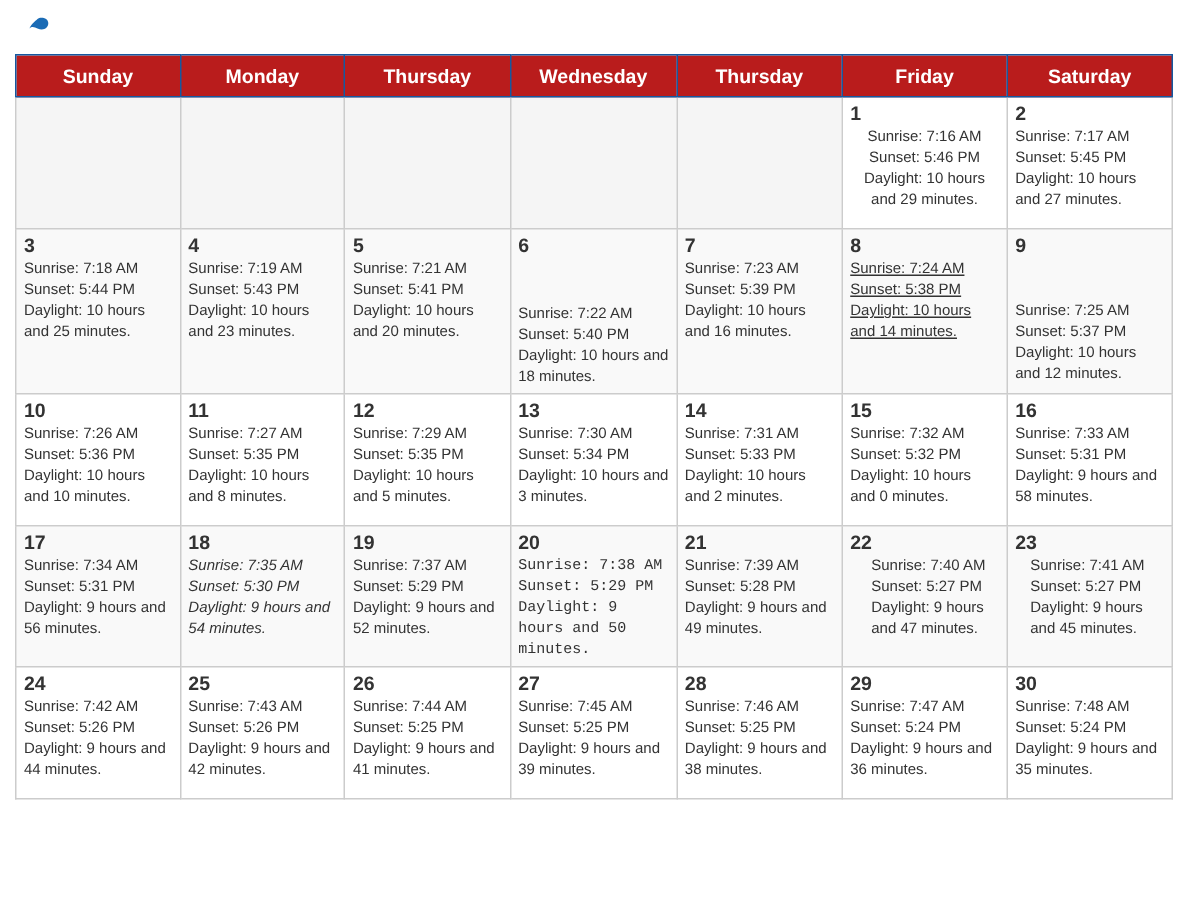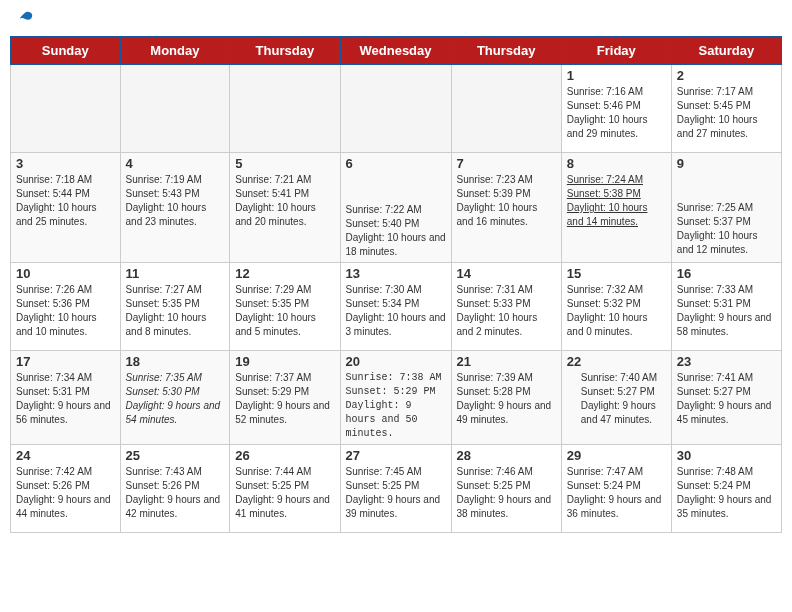--- a/index.html
+++ b/index.html
@@ -133,21 +133,21 @@
   </thead>
   <tbody id="calendar-body">
   <tr>
         <td class="empty"></td>
         <td class="empty"></td>
         <td class="empty"></td>
         <td class="empty"></td>
         <td class="empty"></td>
         <td>
           <span class="day-number">1</span>
-          <div class="day-info" style="white-space: pre-line;">Sunrise: 7:16 AM
+          <div class="day-info" style="white-space: pre-line; text-align: center;">Sunrise: 7:16 AM
 Sunset: 5:46 PM
 Daylight: 10 hours and 29 minutes.</div>
         </td>
         <td>
           <span class="day-number">2</span>
           <div class="day-info" style="white-space: pre-line;">Sunrise: 7:17 AM
 Sunset: 5:45 PM
 Daylight: 10 hours and 27 minutes.</div>
         </td>
       </tr>
@@ -271,21 +271,21 @@
 Daylight: 9 hours and 49 minutes.</div>
         </td>
         <td>
           <span class="day-number">22</span>
           <div class="day-info" style="white-space: pre-line; margin-left: 14px;">Sunrise: 7:40 AM
 Sunset: 5:27 PM
 Daylight: 9 hours and 47 minutes.</div>
         </td>
         <td>
           <span class="day-number">23</span>
-          <div class="day-info" style="white-space: pre-line;">Sunrise: 7:41 AM
+          <div class="day-info" style="white-space: pre-line; margin-left: 10px;">Sunrise: 7:41 AM
 Sunset: 5:27 PM
 Daylight: 9 hours and 45 minutes.</div>
         </td>
       </tr>
       <tr>
         <td>
           <span class="day-number">24</span>
           <div class="day-info" style="white-space: pre-line;">Sunrise: 7:42 AM
 Sunset: 5:26 PM
 Daylight: 9 hours and 44 minutes.</div>

